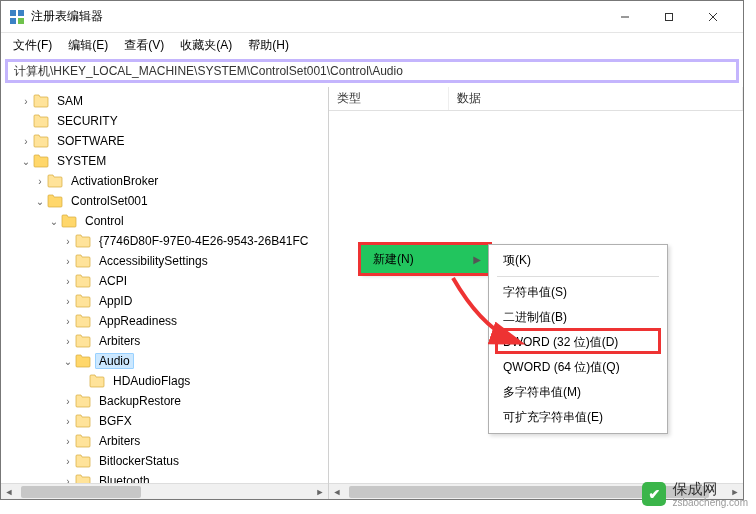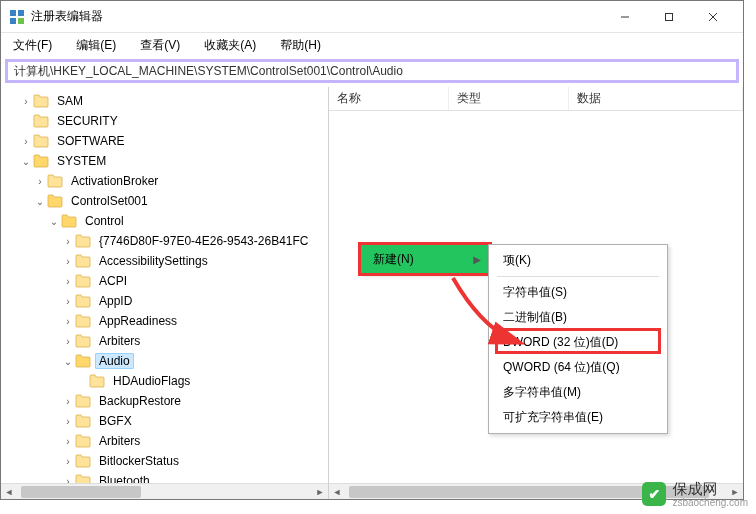--- a/index.html
+++ b/index.html
@@ -6,21 +6,21 @@
 body { background: #fff; width: 756px; height: 514px; overflow: hidden; position: relative; }
 
 .window { width: 744px; height: 500px; border: 1px solid #777; background: #fff; display: flex; flex-direction: column; }
 
 .titlebar { height: 32px; display: flex; align-items: center; padding: 0 8px; border-bottom: 1px solid #e5e5e5; }
 .titlebar .app-icon { width: 16px; height: 16px; margin-right: 6px; }
 .titlebar .title { flex: 1; font-size: 12px; }
 .winbtn { width: 44px; height: 30px; display: flex; align-items: center; justify-content: center; color: #333; }
 .winbtn svg { width: 10px; height: 10px; }
 
-.menubar { height: 24px; display: flex; align-items: center; padding: 0 6px; gap: 12px; }
+.menubar { height: 24px; display: flex; align-items: center; padding: 0 6px; gap: 4px; }
 .menubar .menu-item { padding: 2px 6px; }
 
 .addressbar { height: 24px; border: 3px solid #c4b5fd; margin: 2px 4px 4px 4px; display: flex; align-items: center; padding: 0 6px; font-size: 12px; color: #333; }
 
 .main { flex: 1; display: flex; min-height: 0; }
 .tree-pane { width: 328px; border-right: 1px solid #d0d0d0; overflow: hidden; position: relative; }
 .tree { padding: 4px 0 4px 4px; }
 .tree-row { display: flex; align-items: center; height: 20px; white-space: nowrap; }
 .tree-row .tw { width: 14px; display: inline-flex; justify-content: center; color: #666; font-size: 10px; cursor: default; }
 .tree-row .folder { width: 16px; height: 14px; margin-right: 4px; }
@@ -264,21 +264,20 @@
       <div class="hscroll">
         <span class="arrow">◄</span>
         <div class="thumb"></div>
         <div style="flex:1"></div>
         <span class="arrow">►</span>
       </div>
     </div>
 
     <div class="list-pane">
       <div class="list-header">
-        <div class="col col-name">名称</div>
         <div class="col col-type">类型</div>
         <div class="col col-data">数据</div>
       </div>
       <div class="hscroll" style="position:absolute;bottom:0;left:0;right:0">
         <span class="arrow">◄</span>
         <div class="thumb" style="width:360px"></div>
         <div style="flex:1"></div>
         <span class="arrow">►</span>
       </div>
     </div>

